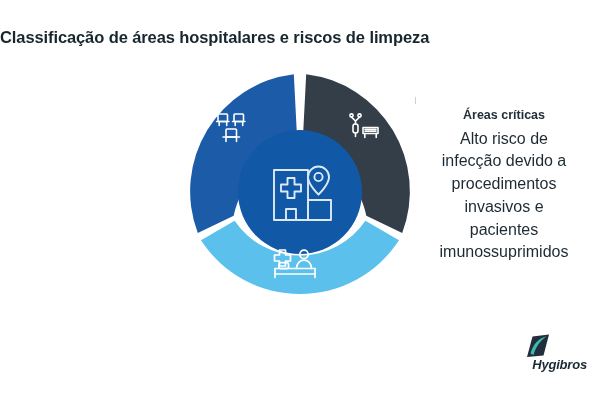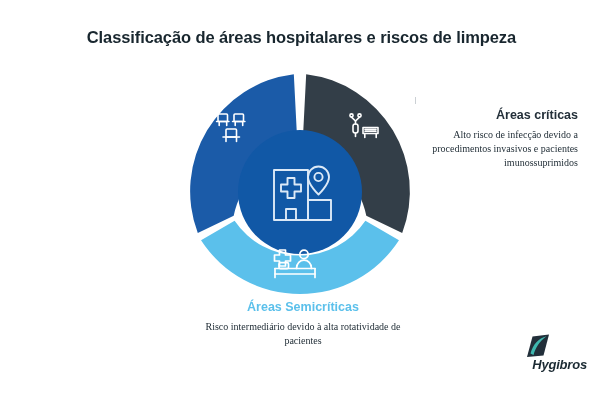--- a/index.html
+++ b/index.html
@@ -9,42 +9,42 @@
     background:#ffffff;
     font-family:"Liberation Sans","DejaVu Sans",sans-serif;
     position:relative;overflow:hidden;
     -webkit-font-smoothing:antialiased;
   }
   .stage{position:absolute;inset:0;}
 
   
   .title{
     position:absolute;left:0;top:28px;width:516px;
-    text-align:right;
+    text-align:left;
     font-size:16.5px;font-weight:bold;
     color:#18262e;letter-spacing:-0.1px;
   }
 
   
   .donut{position:absolute;left:178px;top:70px;width:244px;height:244px;}
   .donut svg{display:block;width:244px;height:244px;overflow:visible;}
 
   
   .block{position:absolute;}
   .block .head{
     font-size:12.5px;font-weight:bold;margin:0 0 4px 0;line-height:1.25;
   }
   .block .body{
-    font-size:10px;line-height:1.42;color:#1d2a33;margin:0;font-family:Liberation Serif, serif;
+    font-size:16px;line-height:1.42;color:#1d2a33;margin:0;
   }
 
   .block-left{left:46px;top:124px;width:142px;text-align:right;}
   .block-left .head{color:#1b5ba8;}
 
-  .block-right{left:430px;top:108px;width:148px;text-align:right;}
+  .block-right{left:430px;top:108px;width:148px;text-align:center;}
   .block-right .head{color:#232f39;}
 
   .block-bottom{left:205px;top:300px;width:196px;text-align:center;}
   .block-bottom .head{color:#5bc0eb;font-size:12.5px;}
 
   
   .logo{position:absolute;left:503px;top:334px;width:84px;height:44px;}
   .logo .mark{position:absolute;left:22px;top:0;width:26px;height:24px;}
   .logo .word{
     position:absolute;left:0;top:23px;width:84px;
@@ -148,24 +148,20 @@
       </g>
     </svg>
   </div>
 
 
   <div class="block block-right">
     <p class="head">Áreas críticas</p>
     <p class="body">Alto risco de infecção devido a procedimentos invasivos e pacientes imunossuprimidos</p>
   </div>
 
-  <div class="block block-bottom">
-    <p class="head">Áreas Semicríticas</p>
-    <p class="body">Risco intermediário devido à alta rotatividade de pacientes</p>
-  </div>
 
   <div class="logo">
     <div class="mark">
       <svg viewBox="0 0 26 24" xmlns="http://www.w3.org/2000/svg">
         <path d="M7.5 2.5 L24 0.5 L18.5 21.5 L2 23 Z" fill="#222f3a"></path>
         <path d="M5.5 19.5 C8 10 13.5 4.5 21.5 2.2 C14.5 7.5 10.5 13.5 8.5 21 Z" fill="#3fb8b0"></path>
       </svg>
     </div>
     <div class="word">Hygibros</div>
   </div>

